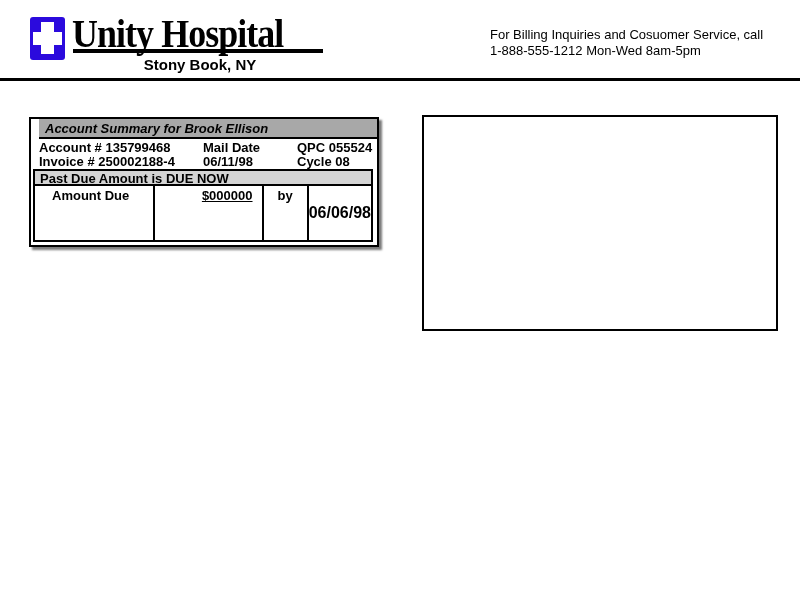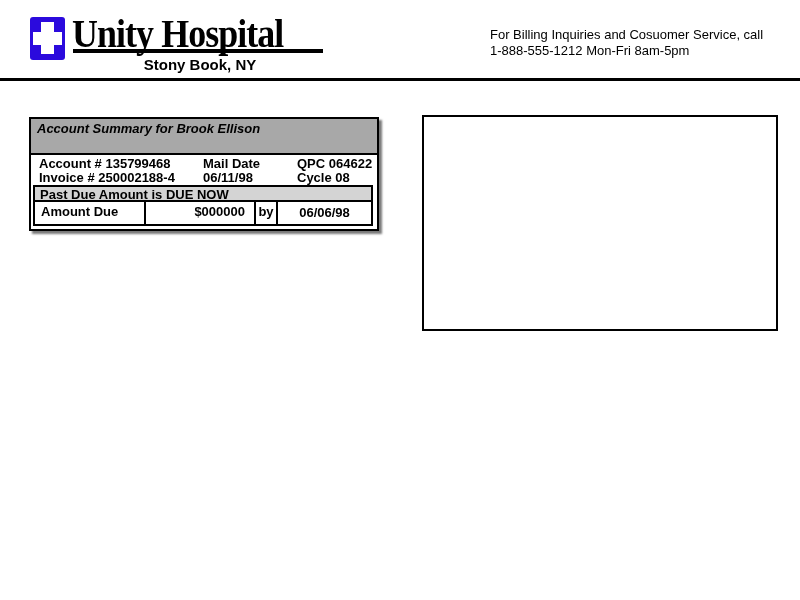--- a/index.html
+++ b/index.html
@@ -49,46 +49,46 @@
   }
 
   
   .account-box {
     left:29px; top:117px; width:350px;
     border:2px solid #000; background:#fff;
     box-shadow:3px 3px 2px #7a7a7a;
   }
   .account-header {
     background:#a8a8a8; border-bottom:2px solid #000;
-    padding:1px 6px; height:36px;
-    font-style:italic; font-weight:700; font-size:13px; line-height:17px;
+    padding:1px 6px; height:20px;
+    font-style:italic; font-weight:700; font-size:13px; line-height:17px;margin-left:8px;
   }
   .account-info {
     position:relative; height:30px; padding-top:8px;
     font-weight:700; font-size:13px; line-height:14px;
     white-space:nowrap;
   }
   .account-info .col1 { position:absolute; left:8px;   top:2px; }
   .account-info .col2 { position:absolute; left:172px; top:2px; width:62px; }
   .account-info .col3 { position:absolute; left:266px; top:2px; }
 
   .past-due {
     margin:0 4px 3px 2px; border:2px solid #000; background:#fff;
   }
   .past-due-header {
     background:#d4d4d4; border-bottom:2px solid #000;
     padding:0 5px; height:15px;
     font-weight:700; font-size:13px; line-height:15px;
   }
   .amount-row { display:flex; font-weight:700; font-size:13px; line-height:14px; }
   .amount-row .cell { padding:3px 6px; }
-  .cell-label  { width:111px; border-right:2px solid #000; }
-  .cell-amount { width:110px; border-right:2px solid #000; text-align:right; padding-right:9px !important; }
-  .cell-by     { width:22px;  border-right:2px solid #000; text-align:center; padding:3px 0 !important; }
-  .cell-date   { flex:1; text-align:center; font-size:13px; padding:4px 0 !important; }
+  .cell-label  { width:111px; border-right:2px solid #000;margin-left:11px; }
+  .cell-amount { width:110px; border-right:2px solid #000; text-align:right; padding-right:9px !important;text-decoration:underline; }
+  .cell-by     { width:46px;  border-right:2px solid #000; text-align:center; padding:3px 0 !important; }
+  .cell-date   { flex:1; text-align:center; font-size:16px; padding:20px 0 !important; }
 
   
   .right-box {
     left:422px; top:115px; width:356px; height:216px;
     border:2px solid #000; background:#fff;
   }
 </style>
 </head>
 <body>
 
@@ -98,40 +98,40 @@
     <div class="abs logo-cross">
       <span class="bar-h"></span>
       <span class="bar-v"></span>
     </div>
     <div class="abs logo-name">Unity Hospital</div>
     <div class="abs logo-underline"></div>
     <div class="abs logo-tagline">Stony Book, NY</div>
 
     <div class="abs contact">
       <div>For Billing Inquiries and Cosuomer Service, call</div>
-      <div>1-888-555-1212 Mon-Fri 8am-5pm</div>
+      <div>1-888-555-1212 Mon-Wed 8am-5pm</div>
     </div>
 
     <div class="abs divider"></div>
   </div>
 
   <div class="abs account-box">
     <div class="account-header">Account Summary for Brook Ellison</div>
 
     <div class="account-info">
       <div class="col1">
         <div>Account # 135799468</div>
         <div>Invoice # 250002188-4</div>
       </div>
       <div class="col2">
         <div>Mail Date</div>
         <div>06/11/98</div>
       </div>
       <div class="col3">
-        <div>QPC 064622</div>
+        <div>QPC 055524</div>
         <div>Cycle 08</div>
       </div>
     </div>
 
     <div class="past-due">
       <div class="past-due-header">Past Due Amount is DUE NOW</div>
       <div class="amount-row">
         <div class="cell cell-label">Amount Due</div>
         <div class="cell cell-amount">$000000</div>
         <div class="cell cell-by">by</div>

